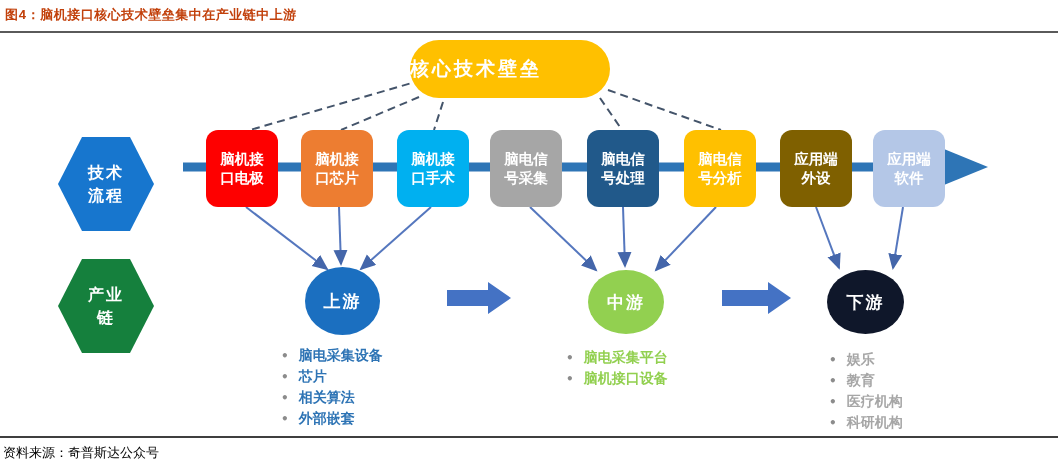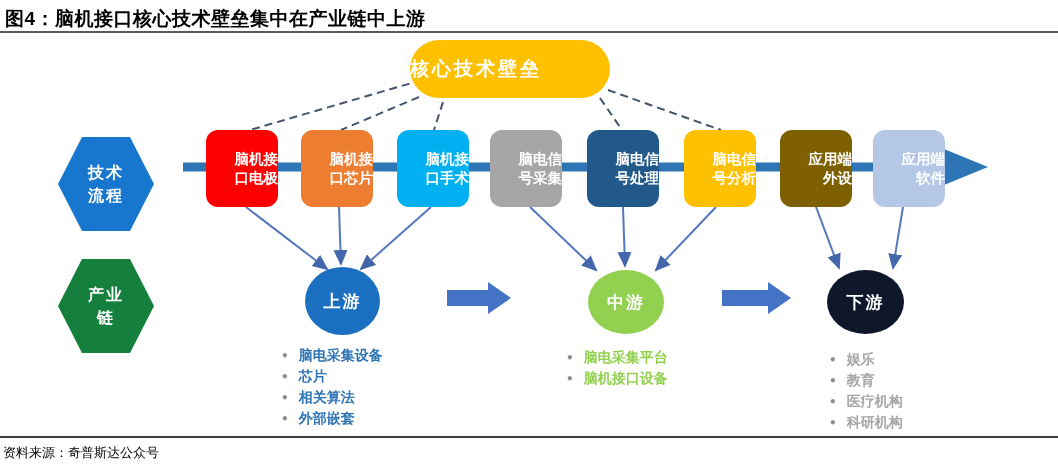--- a/index.html
+++ b/index.html
@@ -1,32 +1,32 @@
 <!DOCTYPE html>
 <html><head>
 <meta charset="utf-8">
 <style>
   html,body{margin:0;padding:0;background:#fff;}
   .stage{position:relative;width:1058px;height:467px;background:#fff;overflow:hidden;
          font-family:"DejaVu Sans","Liberation Sans",sans-serif;}
-  .title{position:absolute;left:5px;top:6px;font-family:Liberation Sans, sans-serif;
-         font-weight:bold;font-size:19px;color:#000000;letter-spacing:.5px;}
+  .title{position:absolute;left:5px;top:6px;font-family:Liberation Mono, monospace;
+         font-weight:bold;font-size:13px;color:#c2410c;letter-spacing:.5px;}
   .title-rule{position:absolute;left:0;top:31px;width:1058px;height:2px;background:#5a5a5a;}
   .connectors{position:absolute;left:0;top:0;width:1058px;height:467px;z-index:1;}
   .pill{position:absolute;left:410px;top:40px;width:200px;height:58px;border-radius:29px;
         display:flex;align-items:center;color:#fff;font-weight:bold;
         font-size:19px;letter-spacing:3px;z-index:3;}
   .hex{position:absolute;left:58px;width:96px;height:94px;z-index:2;color:#fff;font-weight:bold;
        font-size:16px;line-height:23px;display:flex;flex-direction:column;align-items:center;
        justify-content:center;text-align:center;letter-spacing:2px;
        clip-path:polygon(25% 0%,75% 0%,100% 50%,75% 100%,25% 100%,0% 50%);}
   .hex-tech{top:137px;}
   .hex-chain{top:259px;}
   .fbox{position:absolute;top:130px;width:72px;height:77px;border-radius:12px;z-index:2;
-        display:flex;flex-direction:column;align-items:flex-end;justify-content:center;
+        display:flex;flex-direction:column;align-items:center;justify-content:center;
         color:#fff;font-weight:bold;font-size:14.5px;line-height:19px;text-align:center;}
   .b1{left:206px;}.b2{left:301px;}.b3{left:397px;}.b4{left:490px;}
   .b5{left:587px;}.b6{left:684px;}.b7{left:780px;}.b8{left:873px;}
   .circle{position:absolute;border-radius:50%;z-index:2;display:flex;align-items:center;
           justify-content:center;color:#fff;font-weight:bold;font-size:17px;letter-spacing:2px;}
   .c1{left:305px;top:267px;width:75px;height:68px;}
   .c2{left:588px;top:270px;width:76px;height:64px;}
   .c3{left:827px;top:270px;width:77px;height:64px;}
   .slist{position:absolute;z-index:2;font-weight:bold;font-size:14px;}
   .s1{left:281px;top:347px;}

